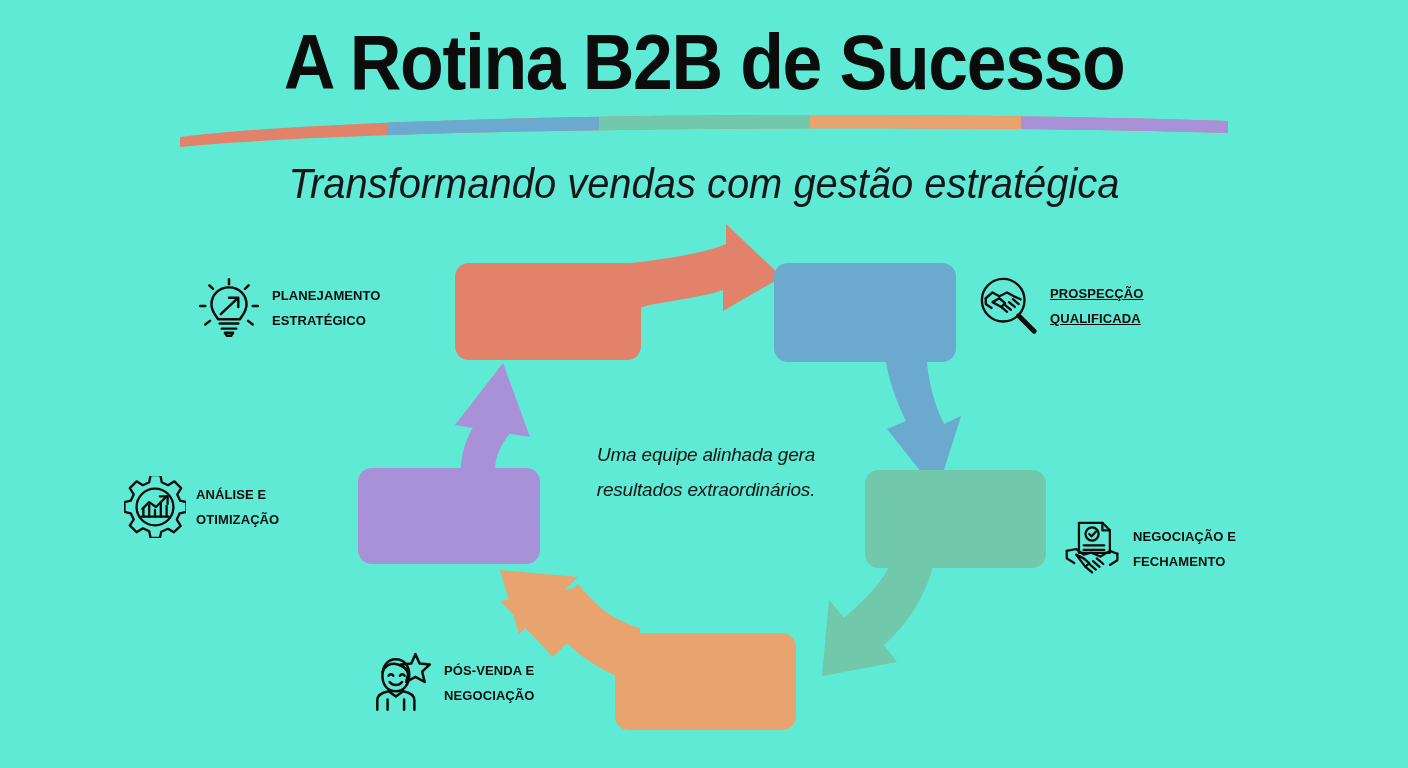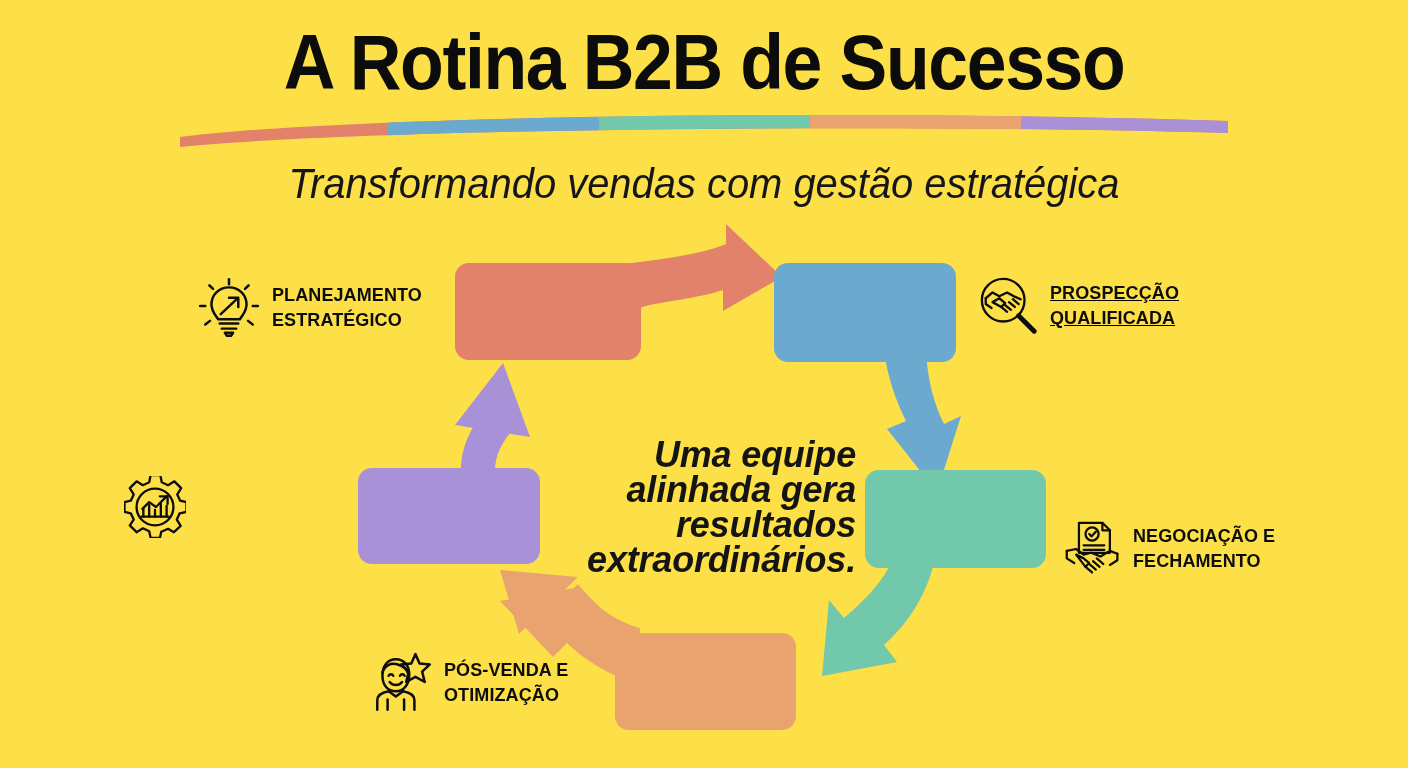--- a/index.html
+++ b/index.html
@@ -5,21 +5,21 @@
   * { margin:0; padding:0; box-sizing:border-box; }
   html, body {
     width:1408px; height:768px;
     overflow:hidden;
     background:#f4f1ea;
     font-family:"Liberation Sans", sans-serif;
   }
   #stage {
     position:relative;
     width:1408px; height:768px;
-    background:#fde047;
+    background:#5eead4;
   }
 
   
   #header {
     position:absolute;
     left:0; top:18px;
     width:1408px;
     text-align:center;
   }
   #title {
@@ -62,43 +62,43 @@
 
   
   .stage-label {
     position:absolute;
     display:flex;
     align-items:center;
     gap:10px;
   }
   .stage-label .label-text {
     font-weight:bold;
-    font-size:18px;
+    font-size:13px;
     line-height:25px;
     letter-spacing:0.1px;
     color:#0d0d0d;
     white-space:pre-line;
   }
   .stage-icon { flex:0 0 auto; display:block; }
 
   #label-planejamento { left:196px; top:275px; }
   #label-prospeccao   { left:978px; top:275px;text-decoration:underline; }
   #label-negociacao   { left:1063px; top:475px;margin-top:44px; }
   #label-posvenda     { left:368px; top:650px; }
   #label-analise      { left:124px; top:476px; }
 
   
   #center-quote {
     position:absolute;
     left:556px; top:437px;
     width:300px;
-    text-align:right;
-    font-weight:bold;
+    text-align:center;
+    font-weight:normal;
     font-style:italic;
-    font-size:36px;
+    font-size:19px;
     line-height:35px;
     color:#141414;
     letter-spacing:-0.2px;
   }
 </style>
 </head>
 <body>
 
 <div id="stage">
 
@@ -245,35 +245,37 @@
       <path d="M14 22 C16 15 22 12 29 14 C34 15.5 38 19 39 23"></path>
       <path d="M20 25 C21 23 23.5 23 24.5 25"></path>
       <path d="M31 25 C32 23 34.5 23 35.5 25"></path>
       <path d="M21 31 C24 35 30 35 33 31"></path>
       <path d="M9 58 L9 49 C9 44 14 41 20 40 L27 45 L34 40 C40 41 45 44 45 49 L45 58"></path>
       <path d="M19 58 L19 48"></path>
       <path d="M35 58 L35 48"></path>
       <path d="M46 4 L50 13 L60 14 L52.5 21 L55 31 L46 26 L37 31 L39.5 21 L32 14 L42 13 Z"></path>
     </svg>
     <div class="label-text">PÓS-VENDA E
-OTIMIZAÇÃO</div>
+NEGOCIAÇÃO</div>
   </div>
 
   <div class="stage-label" id="label-analise">
     <svg class="stage-icon" width="62" height="62" viewBox="0 0 64 64" fill="none" stroke="#0d0d0d" stroke-width="2.4" stroke-linecap="round" stroke-linejoin="round">
       <path d="M27 3 L37 3 L38.5 10.5 L45 13.5 L51.5 9.5 L58.5 16.5 L54.5 23 L57.5 29.5 L64 31 L64 41 L57 42.5
                L54 49 L58 55.5 L51 62 L45 58.5 L38 61.5 L36.5 68 L27 68 L25.5 61 L19 58 L12.5 62 L5.5 55
                L9.5 49 L6.5 42.5 L0 41 L0 31 L6.5 29.5 L9.5 23 L5.5 16.5 L12.5 9.5 L19 13.5 L25.5 10.5 Z" transform="translate(0.5,-4) scale(1)"></path>
       <circle cx="32" cy="32" r="19"></circle>
       <path d="M20 42 L20 34"></path>
       <path d="M26 42 L26 30"></path>
       <path d="M32 42 L32 35"></path>
       <path d="M38 42 L38 27"></path>
       <path d="M44 42 L44 31"></path>
       <path d="M18 42 L46 42"></path>
       <path d="M19 34 L26 27 L33 32 L44 21"></path>
       <path d="M37 21 L45 21 L45 29"></path>
     </svg>
+    <div class="label-text">ANÁLISE E
+OTIMIZAÇÃO</div>
   </div>
 
   <div id="center-quote">Uma equipe alinhada gera resultados extraordinários.</div>
 
 </div>
 
 </body></html>

